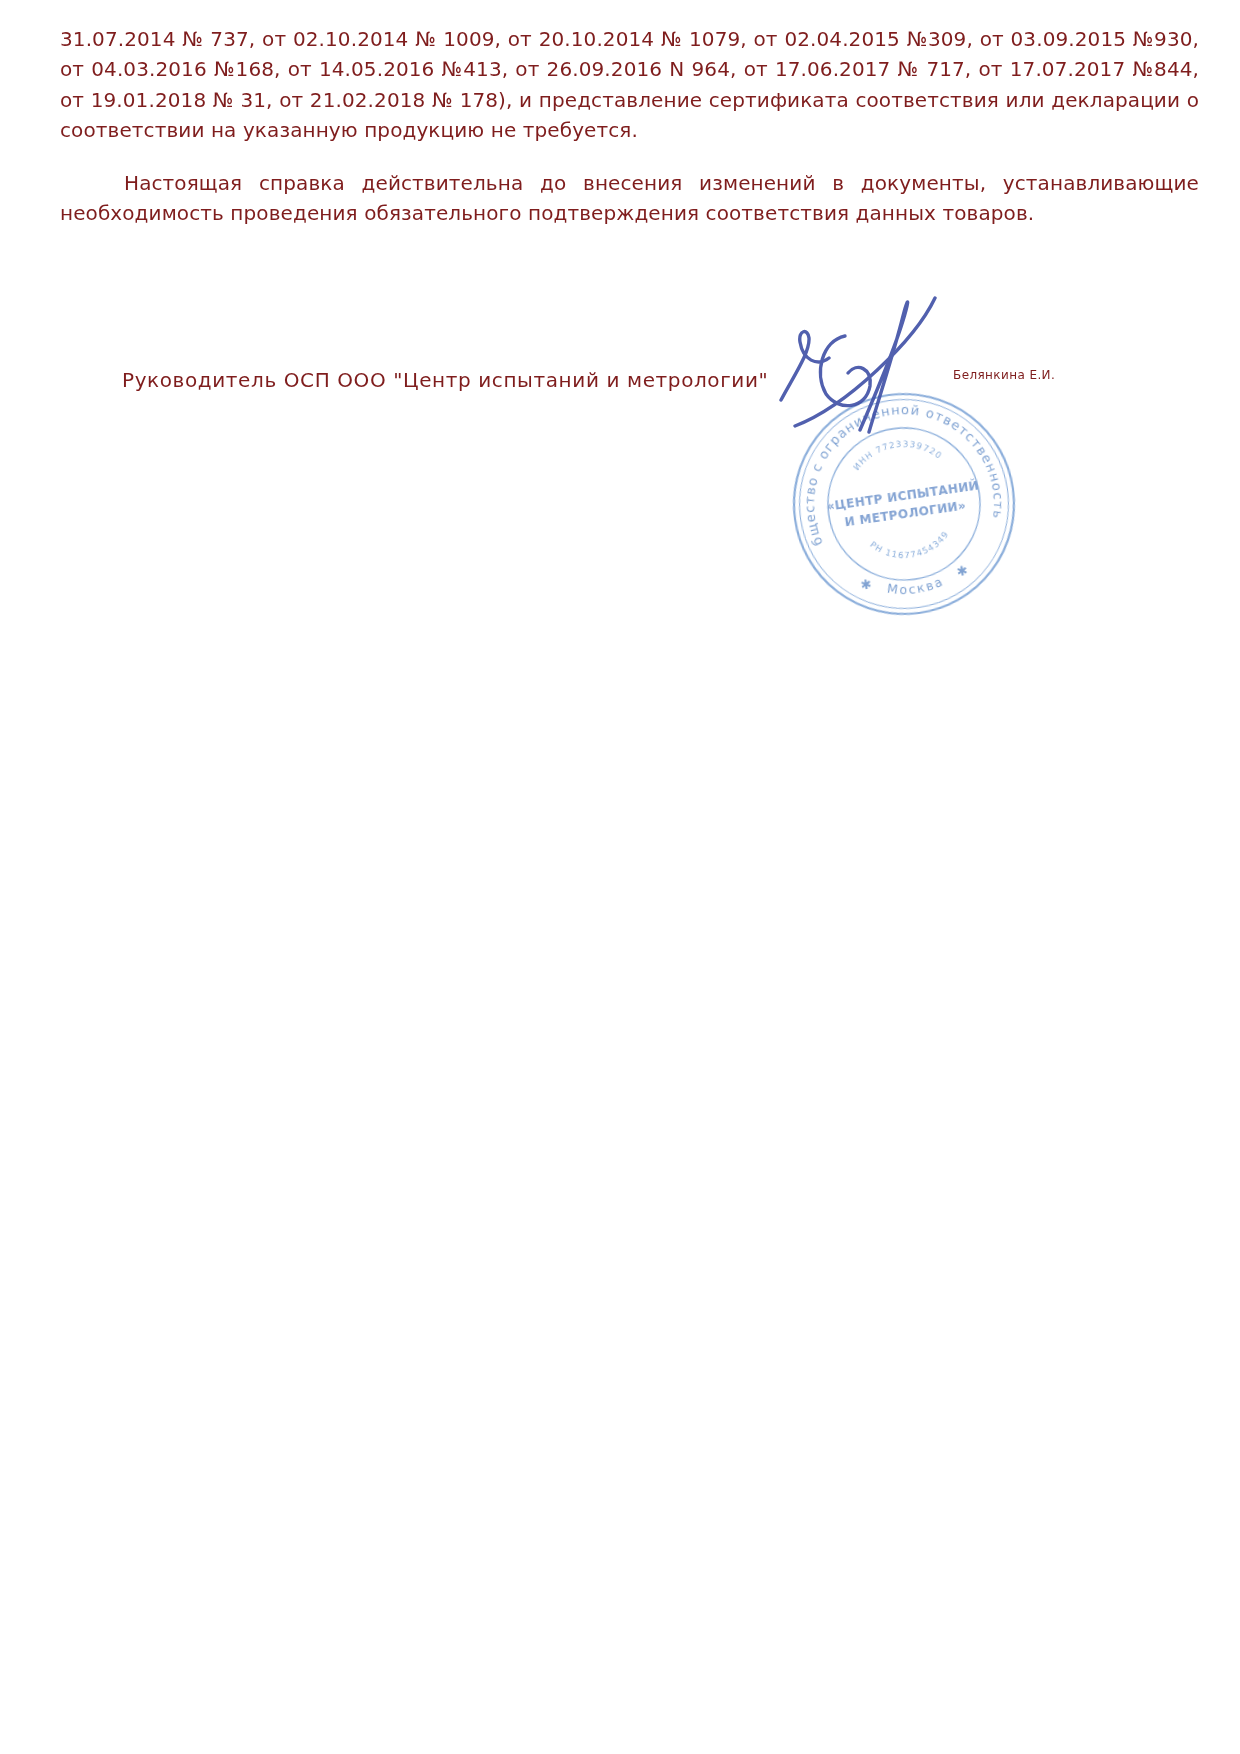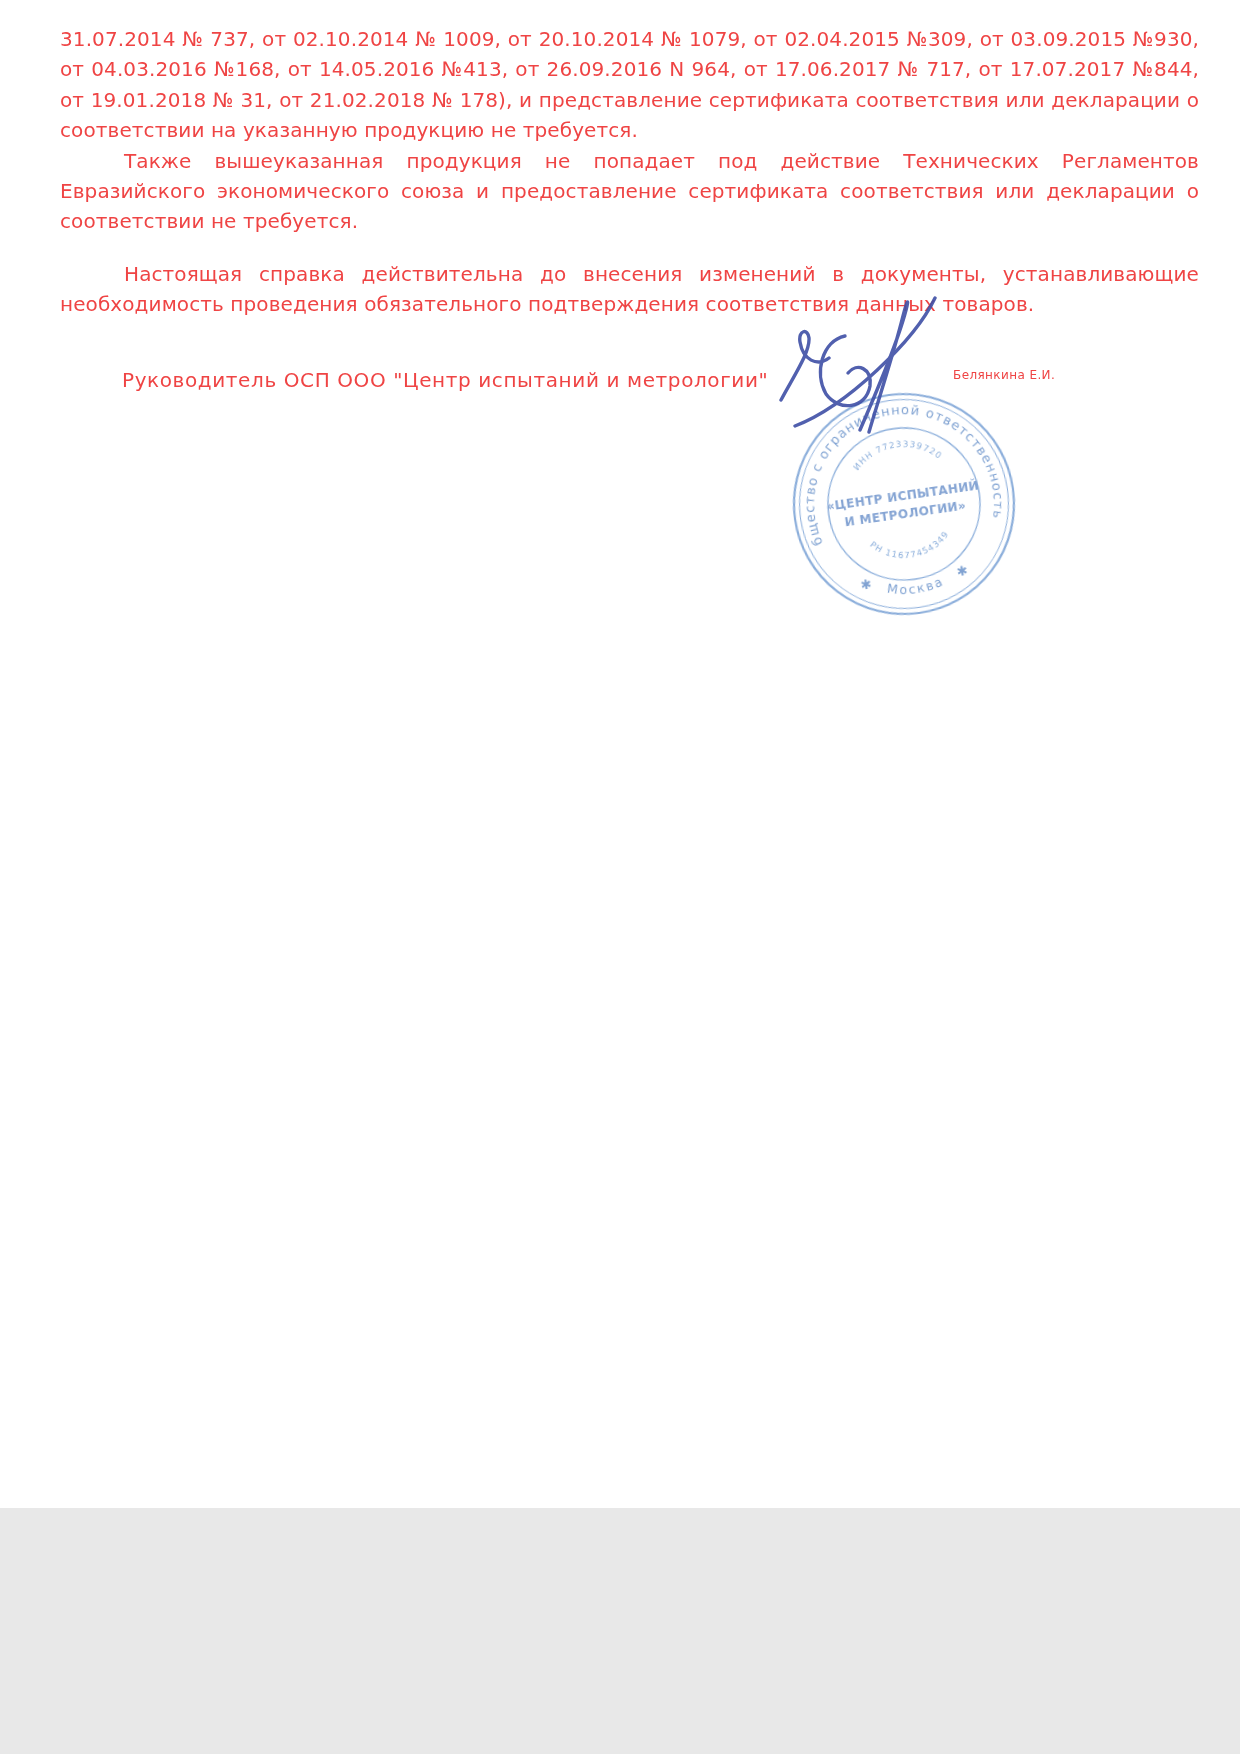--- a/index.html
+++ b/index.html
@@ -1,22 +1,22 @@
 <!DOCTYPE html>
 <html><head>
 <meta charset="utf-8">
 <style>
   html,body{margin:0;padding:0;background:#e8e8e8;}
   .page{
     position:relative;
-    width:1240px;height:1508px;
+    width:1240px;height:1754px;
     margin:0 auto;
     background:#ffffff;
     font-family:"DejaVu Sans", sans-serif;
-    color:#ef4444;
+    color:#7f1d1d;
     overflow:hidden;
   }
   .body-text{
     padding:24px 41px 0 60px;
   }
   .p{
     margin:0;
     font-size:20px;
     line-height:30.4px;
     text-align:justify;
@@ -54,21 +54,20 @@
   .stamp-center-text{ font-family:"DejaVu Sans", sans-serif; font-size:12px; font-weight:bold; letter-spacing:0.4px; }
   .stamp-ast{ font-family:"DejaVu Sans", sans-serif; font-size:13px; }
 </style>
 </head>
 <body>
 
 <div class="page">
 
   <div class="body-text">
     <p class="p">31.07.2014 № 737, от 02.10.2014 № 1009, от 20.10.2014 № 1079, от 02.04.2015 №309, от 03.09.2015 №930, от 04.03.2016 №168, от 14.05.2016 №413, от 26.09.2016 N 964, от 17.06.2017 № 717, от 17.07.2017 №844, от 19.01.2018 № 31, от 21.02.2018 № 178), и представление сертификата соответствия или декларации о соответствии на указанную продукцию не требуется.</p>
-    <p class="p ind">Также вышеуказанная продукция не попадает под действие Технических Регламентов Евразийского экономического союза и предоставление сертификата соответствия или декларации о соответствии не требуется.</p>
     <p class="p ind sp">Настоящая справка действительна до внесения изменений в документы, устанавливающие необходимость проведения обязательного подтверждения соответствия данных товаров.</p>
   </div>
 
   <div class="sig-title">Руководитель ОСП ООО "Центр испытаний и метрологии"</div>
 
   <div class="sig-name">Белянкина Е.И.</div>
 
   <svg class="stamp-svg" viewBox="-118 -118 236 236">
     <defs>
       <filter id="inkblur" x="-10%" y="-10%" width="120%" height="120%">

